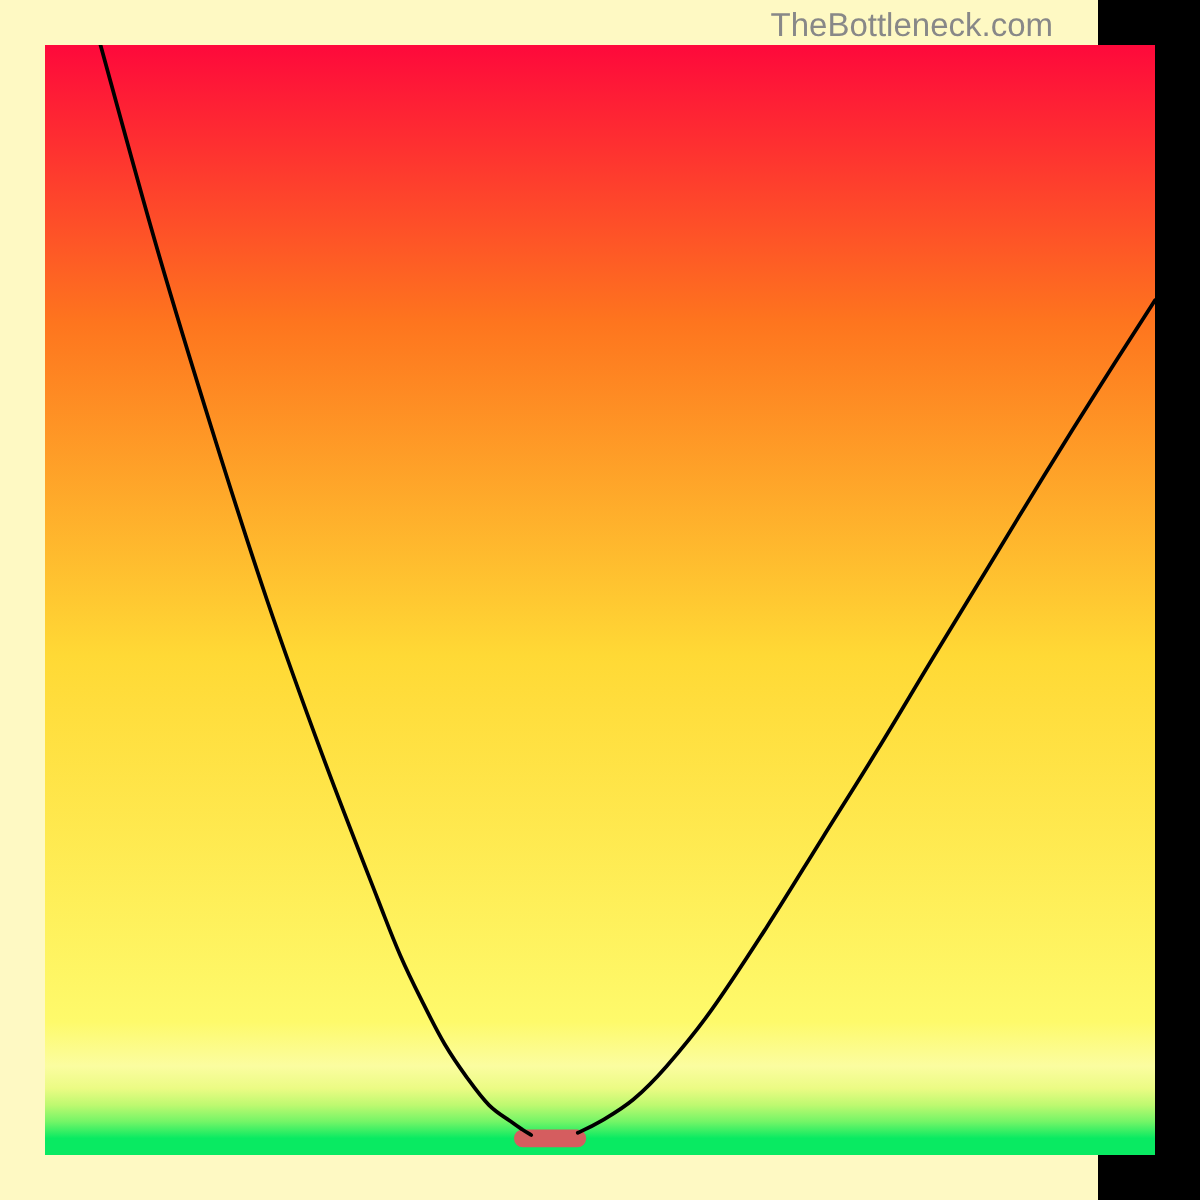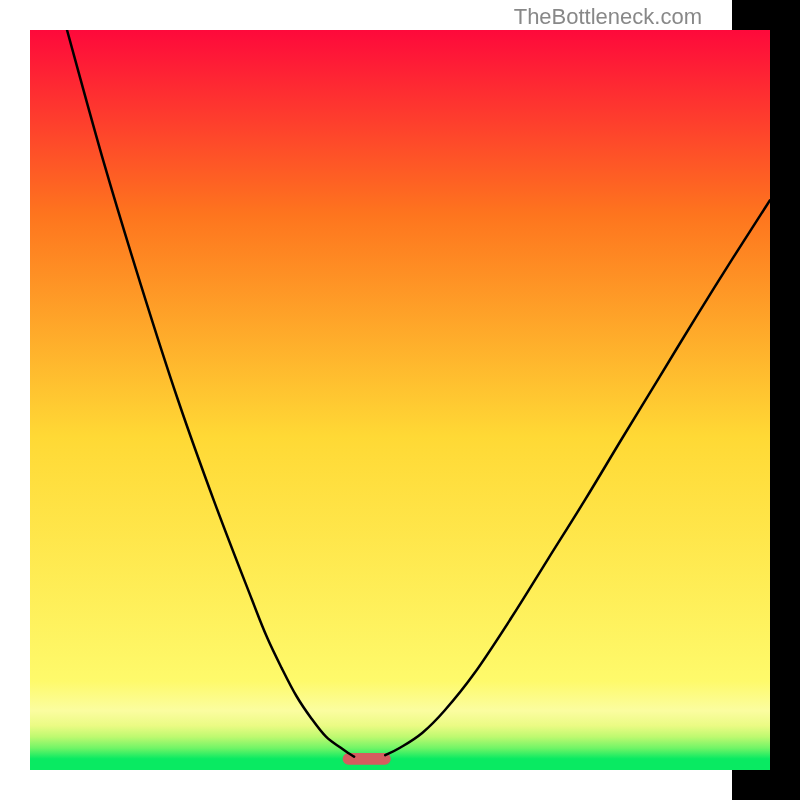--- a/index.html
+++ b/index.html
@@ -8,21 +8,21 @@
     width: 800px;
     height: 800px;
     overflow: hidden;
     background: #000;
     font-family: Arial, Helvetica, sans-serif;
   }
   .frame {
     position: absolute;
     top: 0; left: 0;
     width: 732px; height: 800px;
-    background: #ffffff;
+    background: #fef9c3;
   }
   .plot {
     position: absolute;
     top: 30px;
     left: 30px;
     width: 740px;
     height: 740px;
   }
   .watermark {
     position: absolute;

